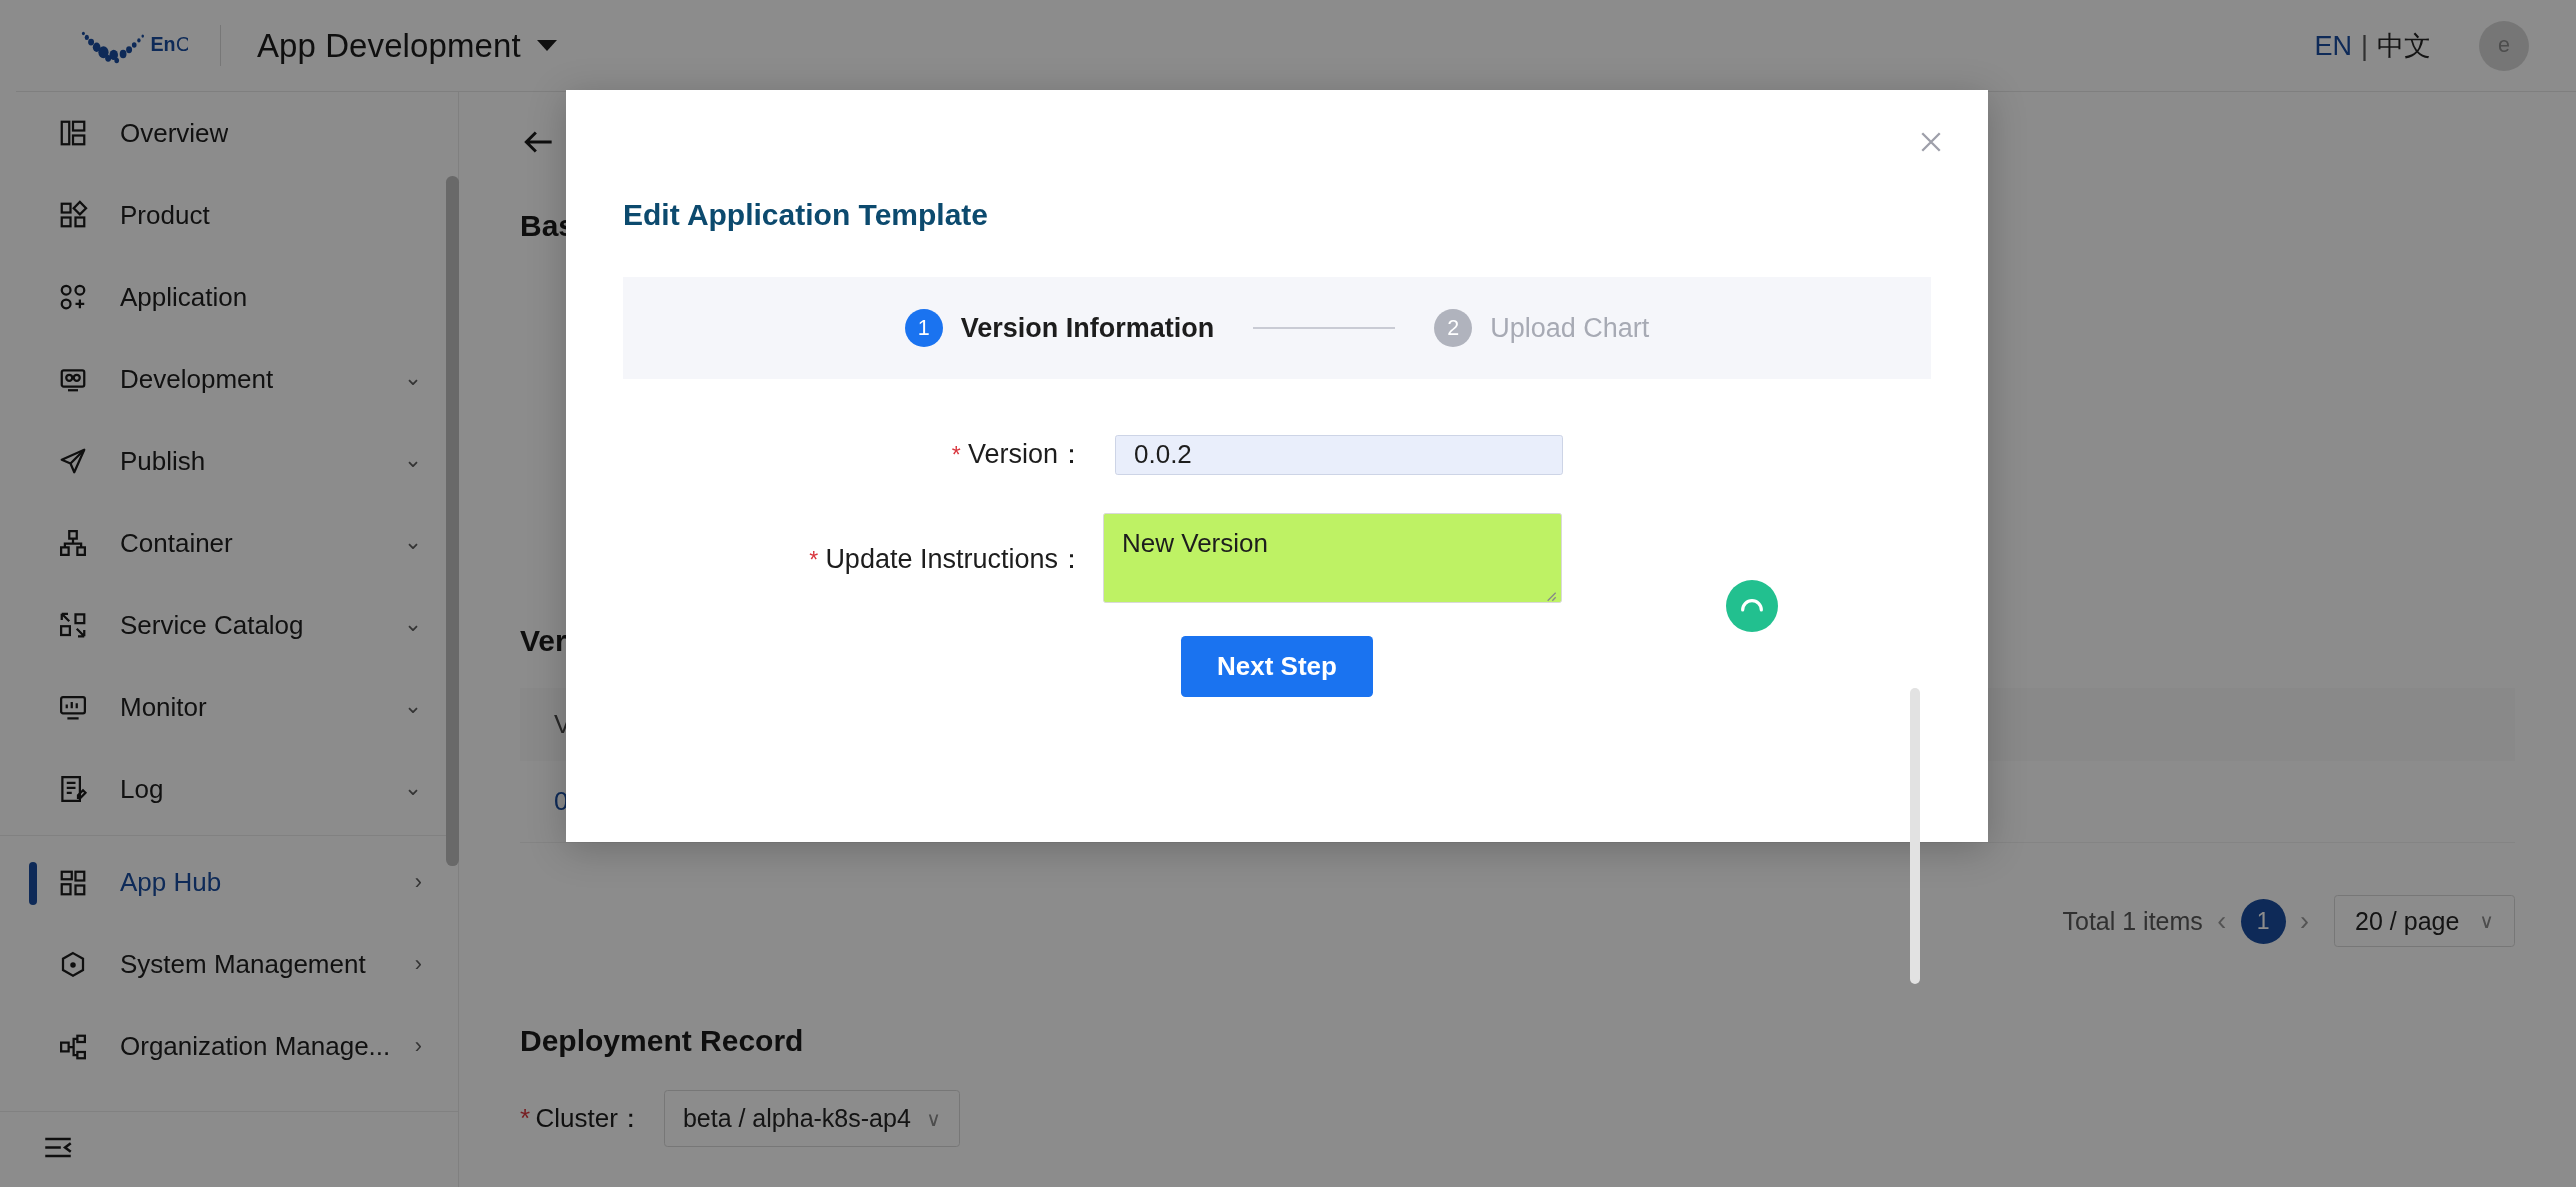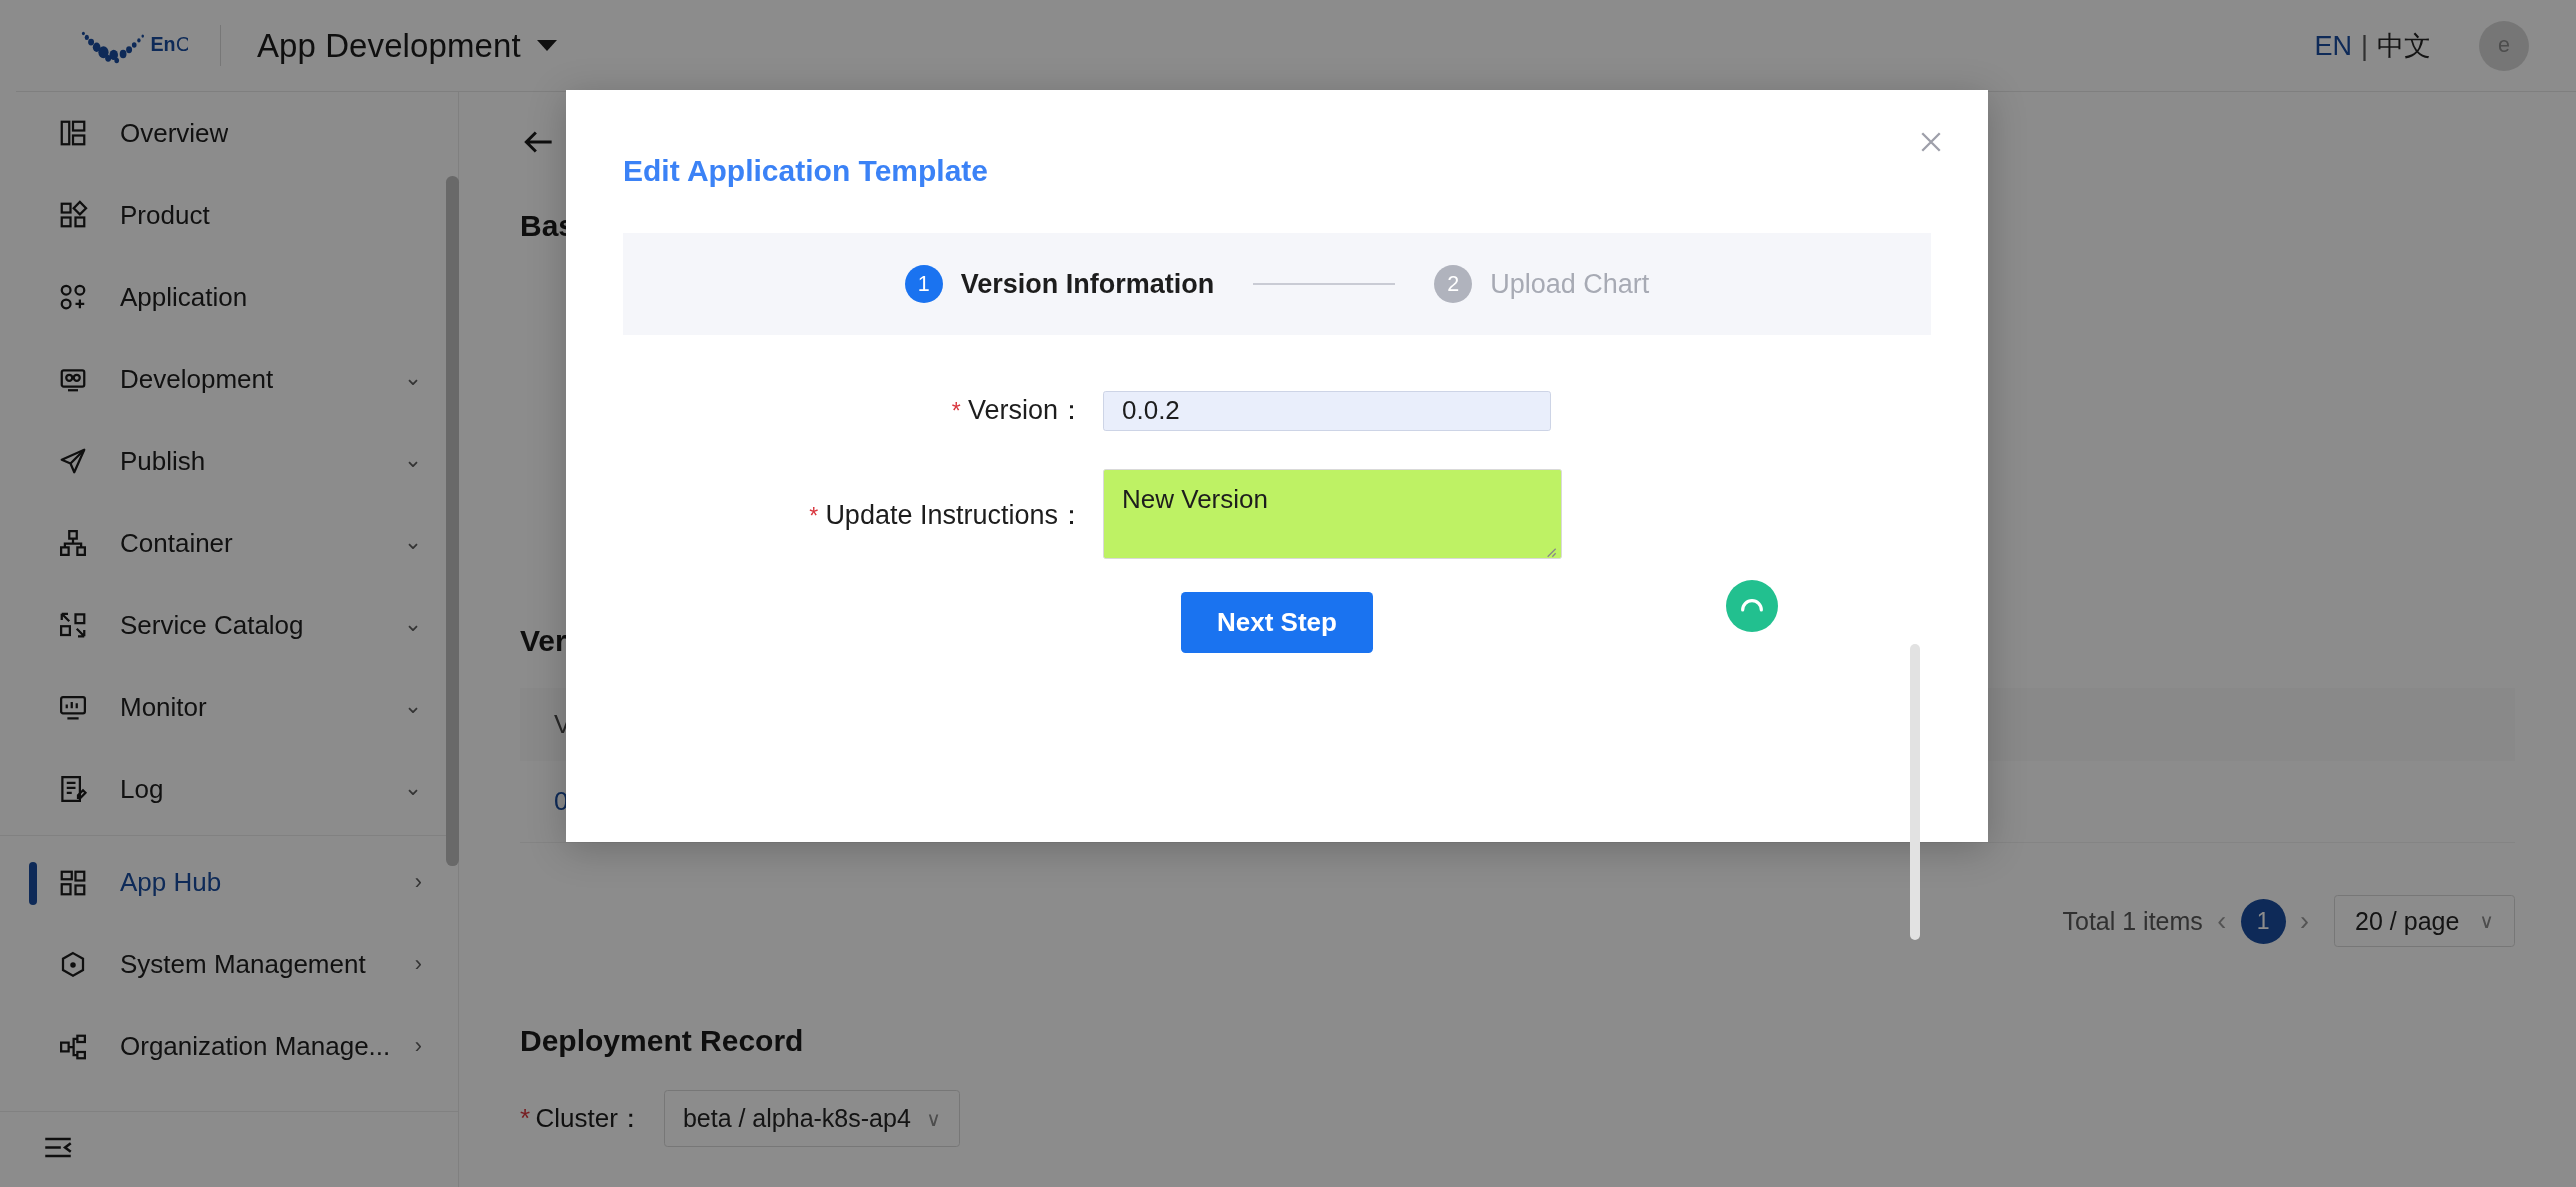--- a/index.html
+++ b/index.html
@@ -152,22 +152,23 @@
     left: 566px; top: 90px; width: 1422px; height: 752px;
     background: #ffffff; box-shadow: 0 7.2px 36px rgba(0,0,0,.22);
   }
   .modal-close {
     position: absolute; right: 32px; top: 27px; width: 50px; height: 50px;
     display: flex; align-items: center; justify-content: center;
     color: #9ea0aa; cursor: pointer;
   }
   .modal-close svg { width: 30px; height: 30px; }
   .modal-title {
-    font-size: 30px; font-weight: 700; color: #3b82f6;
+    font-size: 30px; font-weight: 700; color: #0c4a6e;
     padding: 64px 0 0 57px;
+    margin-top: 44px;
   }
   .stepper {
     margin: 45px 57px 0 57px; height: 102px; background: #f5f6fa;
     display: flex; align-items: center; justify-content: center; gap: 0;
   }
   .step { display: flex; align-items: center; gap: 18px; }
   .step-num {
     width: 38px; height: 38px; border-radius: 50%;
     display: flex; align-items: center; justify-content: center;
     font-size: 21.5px; color: #fff; flex: none;
@@ -181,21 +182,21 @@
   .form-area { position: relative; padding: 47px 0 0 0; }
   .frm-row { display: flex; align-items: center; margin-bottom: 30px; }
   .frm-label {
     width: 537px; text-align: right; padding-right: 18px;
     font-size: 27px; color: #1d1d1d; line-height: 56px; white-space: nowrap;
   }
   .frm-label .req { color: #d9363e; font-size: 23px; margin-right: 7.2px; }
   .frm-input {
     width: 448px; height: 40px; border: 0.9px solid #cdd4e6; border-radius: 2.7px;
     background: #e9eefb; font-size: 26px; color: #1d1d1d;
-    padding: 0 18px; outline: none; font-family: "Liberation Sans", sans-serif;
+    padding: 0 18px; outline: none; font-family: "Liberation Sans", sans-serif; margin-left: 12px;
   }
   .frm-textarea {
     width: 459px; height: 90px; border: 0.9px solid #d9d9d9; border-radius: 2.7px;
     background: #bef264; font-size: 26px; color: #1d1d1d; line-height: 1.3;
     padding: 12.5px 18px; outline: none; resize: none;
     font-family: "Liberation Sans", sans-serif;
   }
   .ta-wrap { position: relative; }
   .ta-resize {
     position: absolute; right: 5.4px; bottom: 4.5px; width: 16px; height: 16px;

